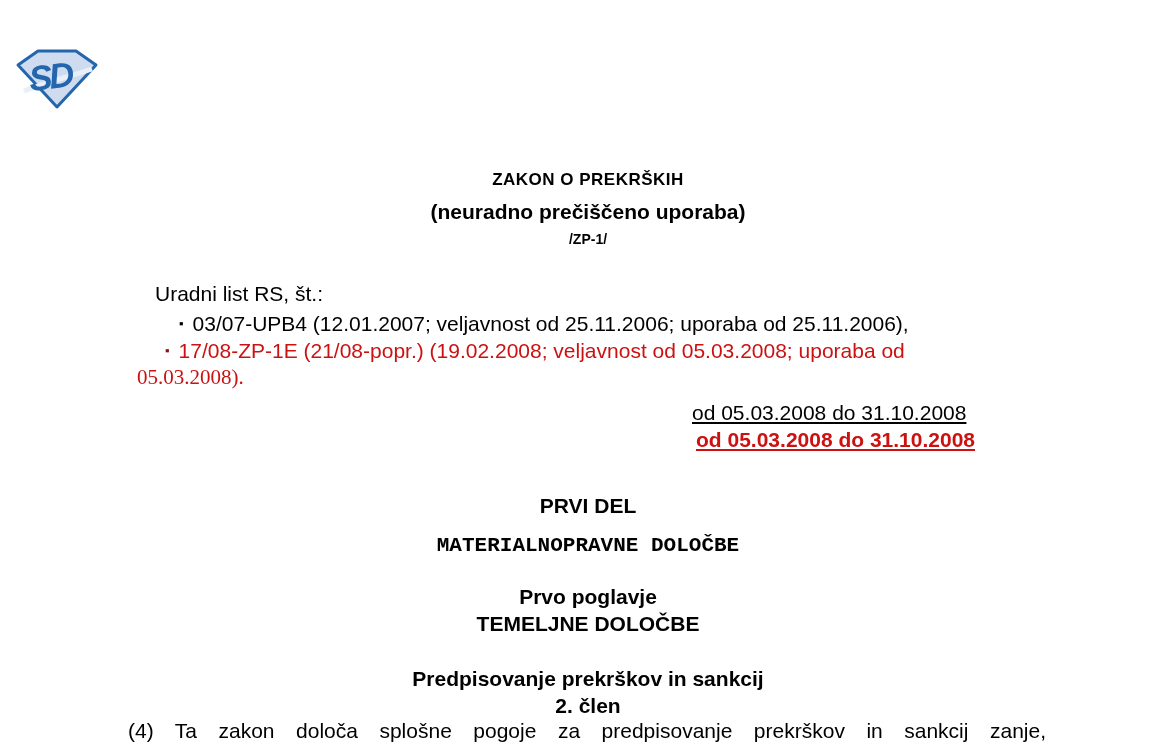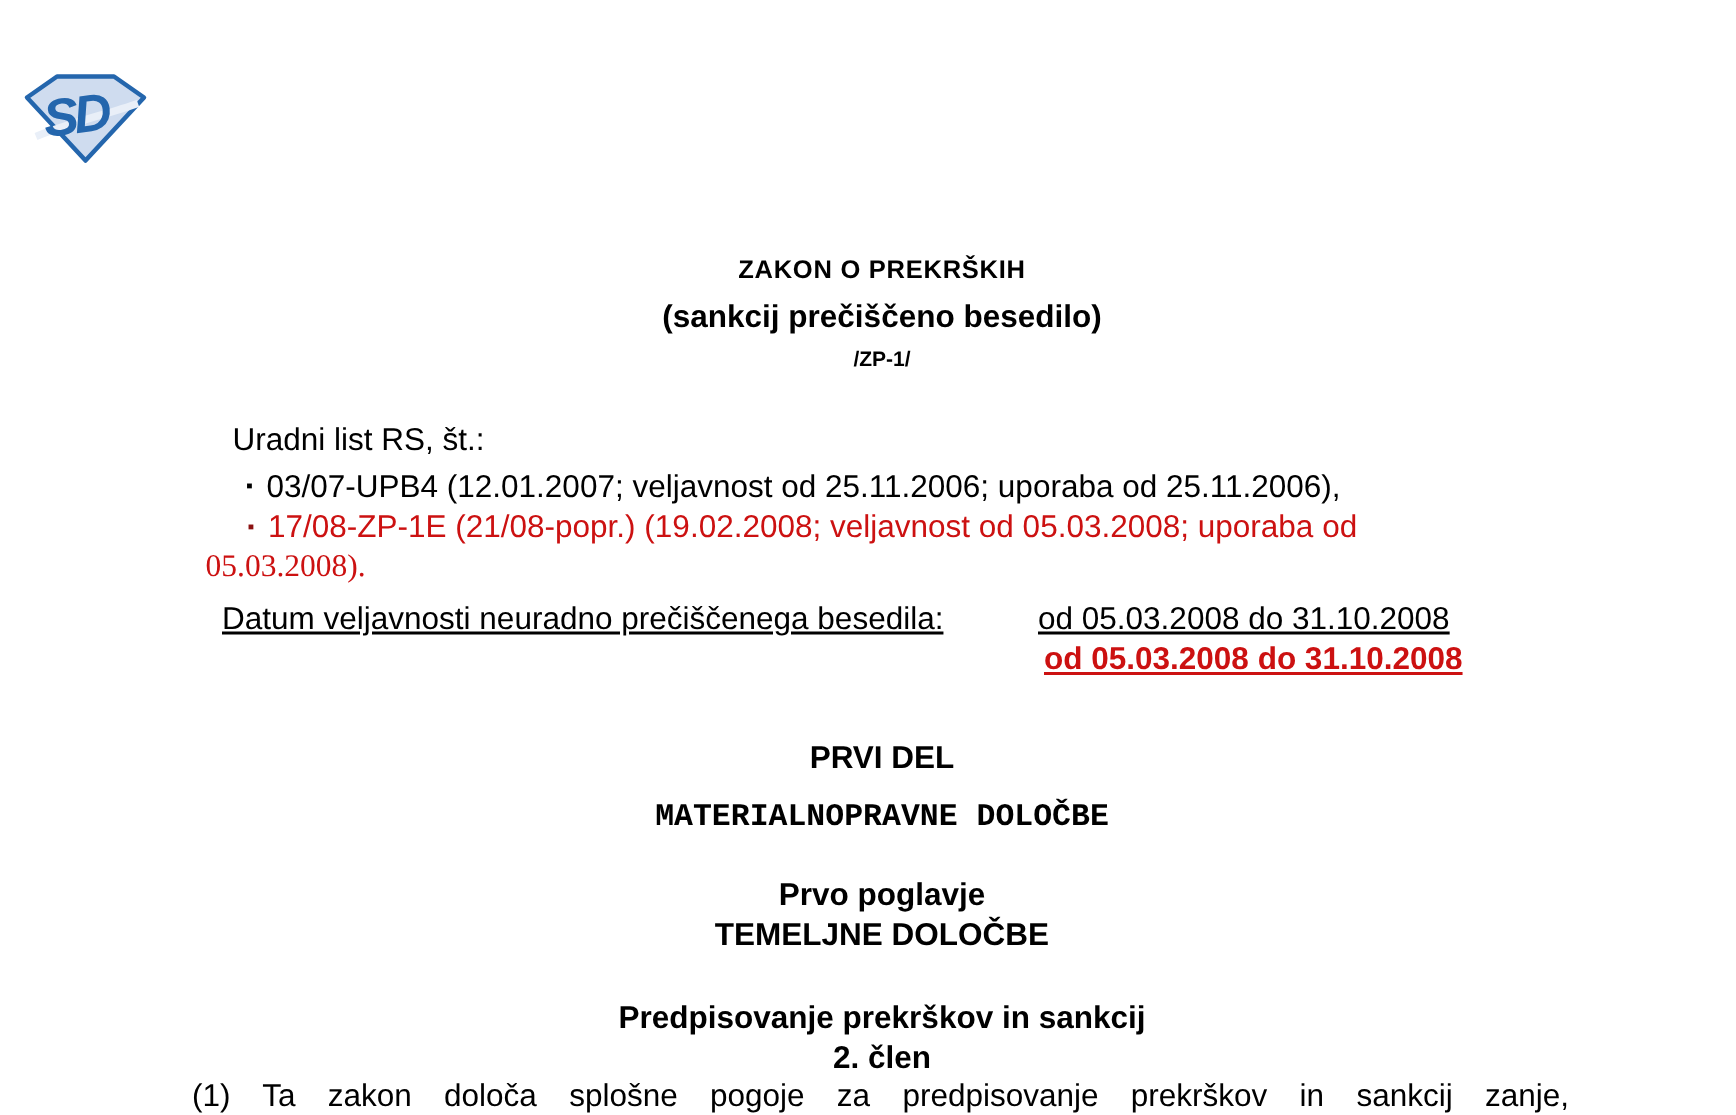--- a/index.html
+++ b/index.html
@@ -52,44 +52,43 @@
 </head>
 <body>
 
 <svg class="logo" viewBox="0 0 86 62" aria-hidden="true">
   <polygon points="4,17 24,3 62,3 82,17 43,59" fill="#cfdcef" stroke="#2466ad" stroke-width="3" stroke-linejoin="round"></polygon>
   <path d="M10,43 C32,34 58,28 78,21" stroke="#e9eff8" stroke-width="5" fill="none"></path>
   <text x="15" y="40" font-size="35" font-weight="bold" font-style="italic" fill="#2466ad" letter-spacing="-3" transform="rotate(-7 43 30)">SD</text>
 </svg>
 
 <div class="line center b title-main" style="top:165px;">ZAKON O PREKRŠKIH</div>
-<div class="line center b title-sub" style="top:198px;">(sankcij prečiščeno besedilo)</div>
+<div class="line center b title-sub" style="top:198px;">(neuradno prečiščeno uporaba)</div>
 <div class="line center b title-code" style="top:226px;">/ZP-1/</div>
 
 <div class="line" style="top:280px; left:155px;">Uradni list RS, št.:</div>
 
-<div class="line" style="top:310px; left:164px;">
+<div class="line" style="top:310px; left:179px;">
   <span class="bullet">▪</span><span>03/07-UPB4 (12.01.2007; veljavnost od 25.11.2006; uporaba od 25.11.2006),</span>
 </div>
 
 <div class="line red" style="top:337px; left:165px;">
   <span class="bullet bullet-dark-red">▪</span><span>17/08-ZP-1E (21/08-popr.) (19.02.2008; veljavnost od 05.03.2008; uporaba od</span>
 </div>
 <div class="line red" style="top:364px; left:137px;font-family:Liberation Serif, serif;">05.03.2008).</div>
 
 <div class="line" style="top:399px; left:148px; width:900px;">
-  <span class="u">Datum veljavnosti neuradno prečiščenega besedila:</span>
   <span class="u datum-value" style="left:544px;">od 05.03.2008 do 31.10.2008</span>
 </div>
 <div class="line b red" style="top:426px; left:148px; width:900px;">
   <span class="u datum-value" style="left:548px;">od 05.03.2008 do 31.10.2008</span>
 </div>
 
 <div class="line center b" style="top:492px;">PRVI DEL</div>
 <div class="line center b" style="top:532px;font-family:Liberation Mono, monospace;">MATERIALNOPRAVNE DOLOČBE</div>
 
 <div class="line center b" style="top:583px;">Prvo poglavje</div>
 <div class="line center b" style="top:610px;">TEMELJNE DOLOČBE</div>
 
 <div class="line center b" style="top:665px;">Predpisovanje prekrškov in sankcij</div>
 <div class="line center b" style="top:692px;">2. člen</div>
 
-<div class="line para-justified" style="top:717px; left:128px; width:918px;">(1) Ta zakon določa splošne pogoje za predpisovanje prekrškov in sankcij zanje,</div>
+<div class="line para-justified" style="top:717px; left:128px; width:918px;">(4) Ta zakon določa splošne pogoje za predpisovanje prekrškov in sankcij zanje,</div>
 
 </body></html>

